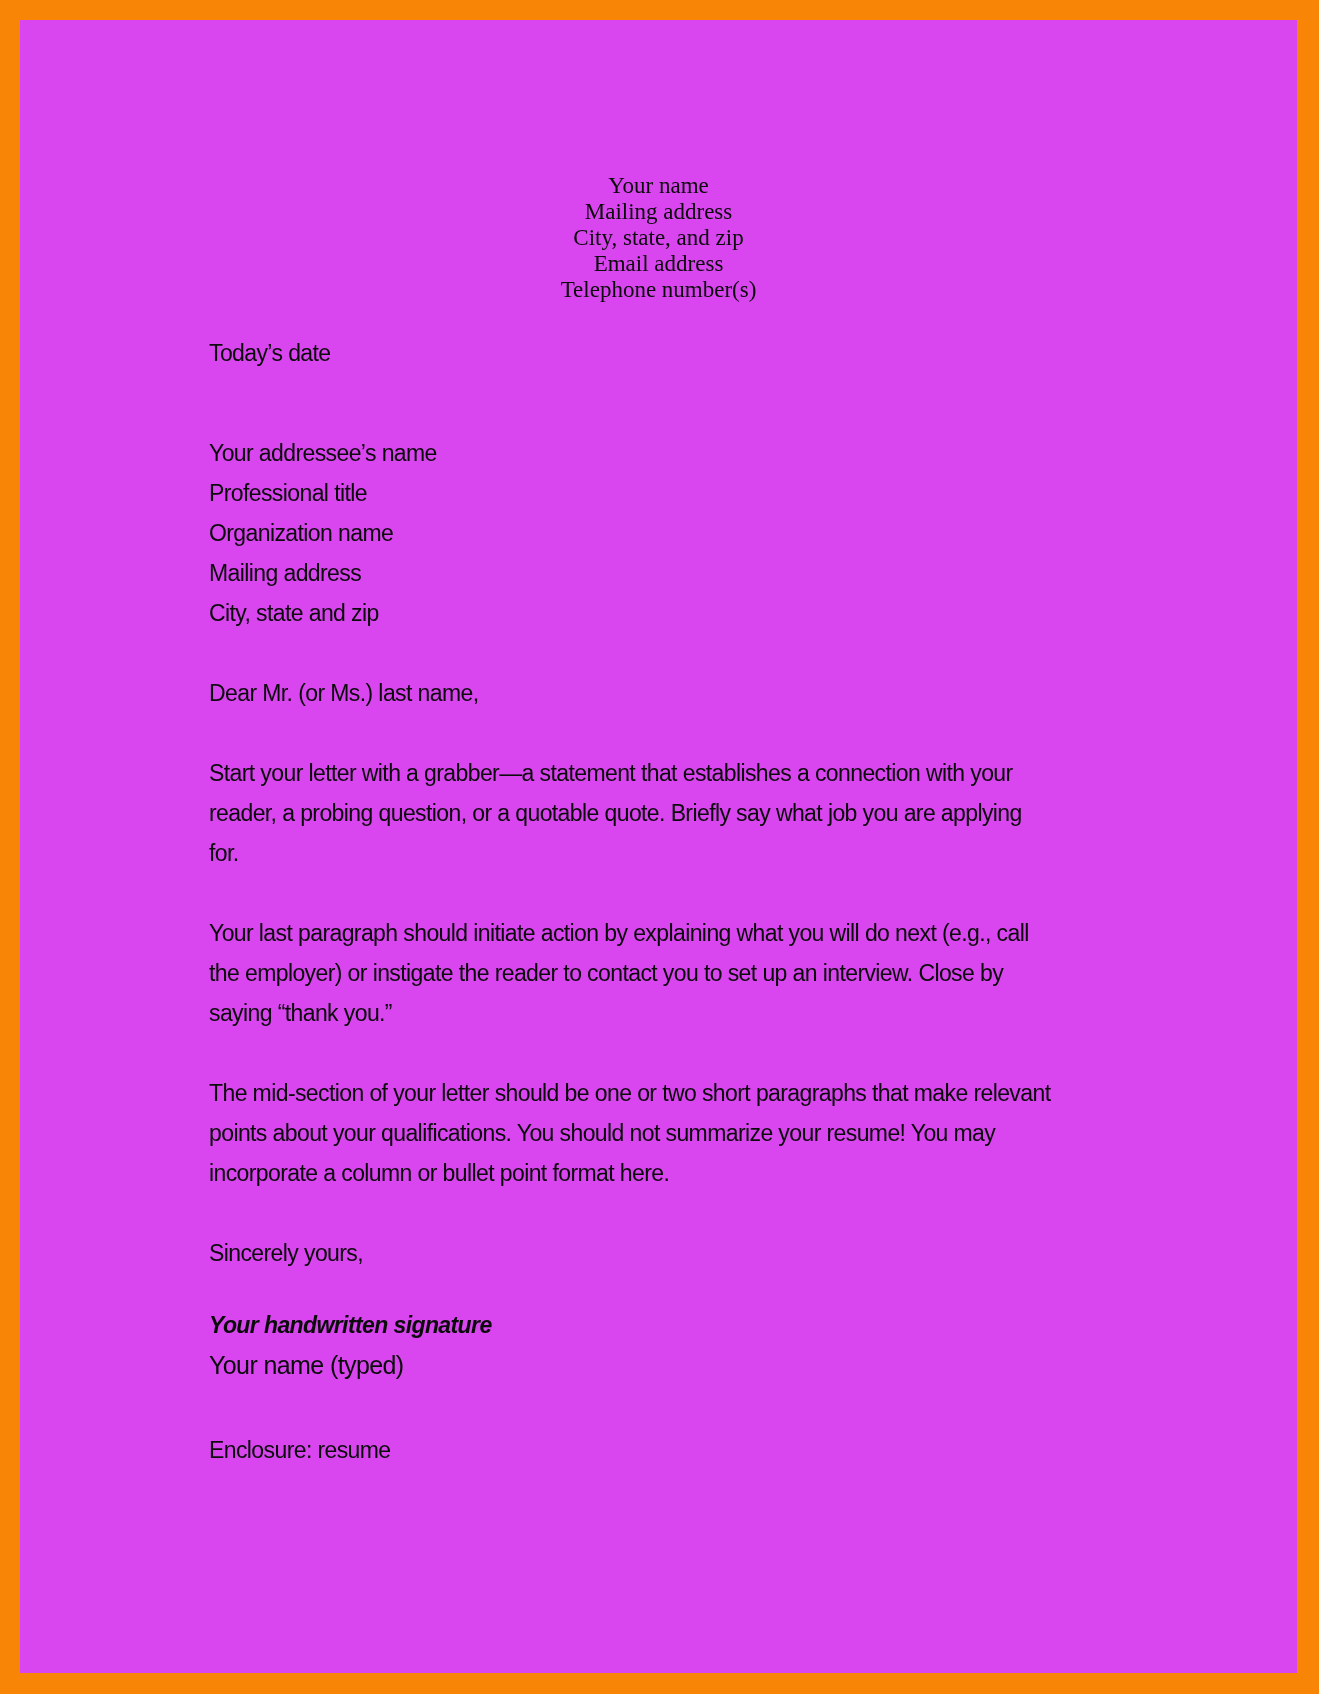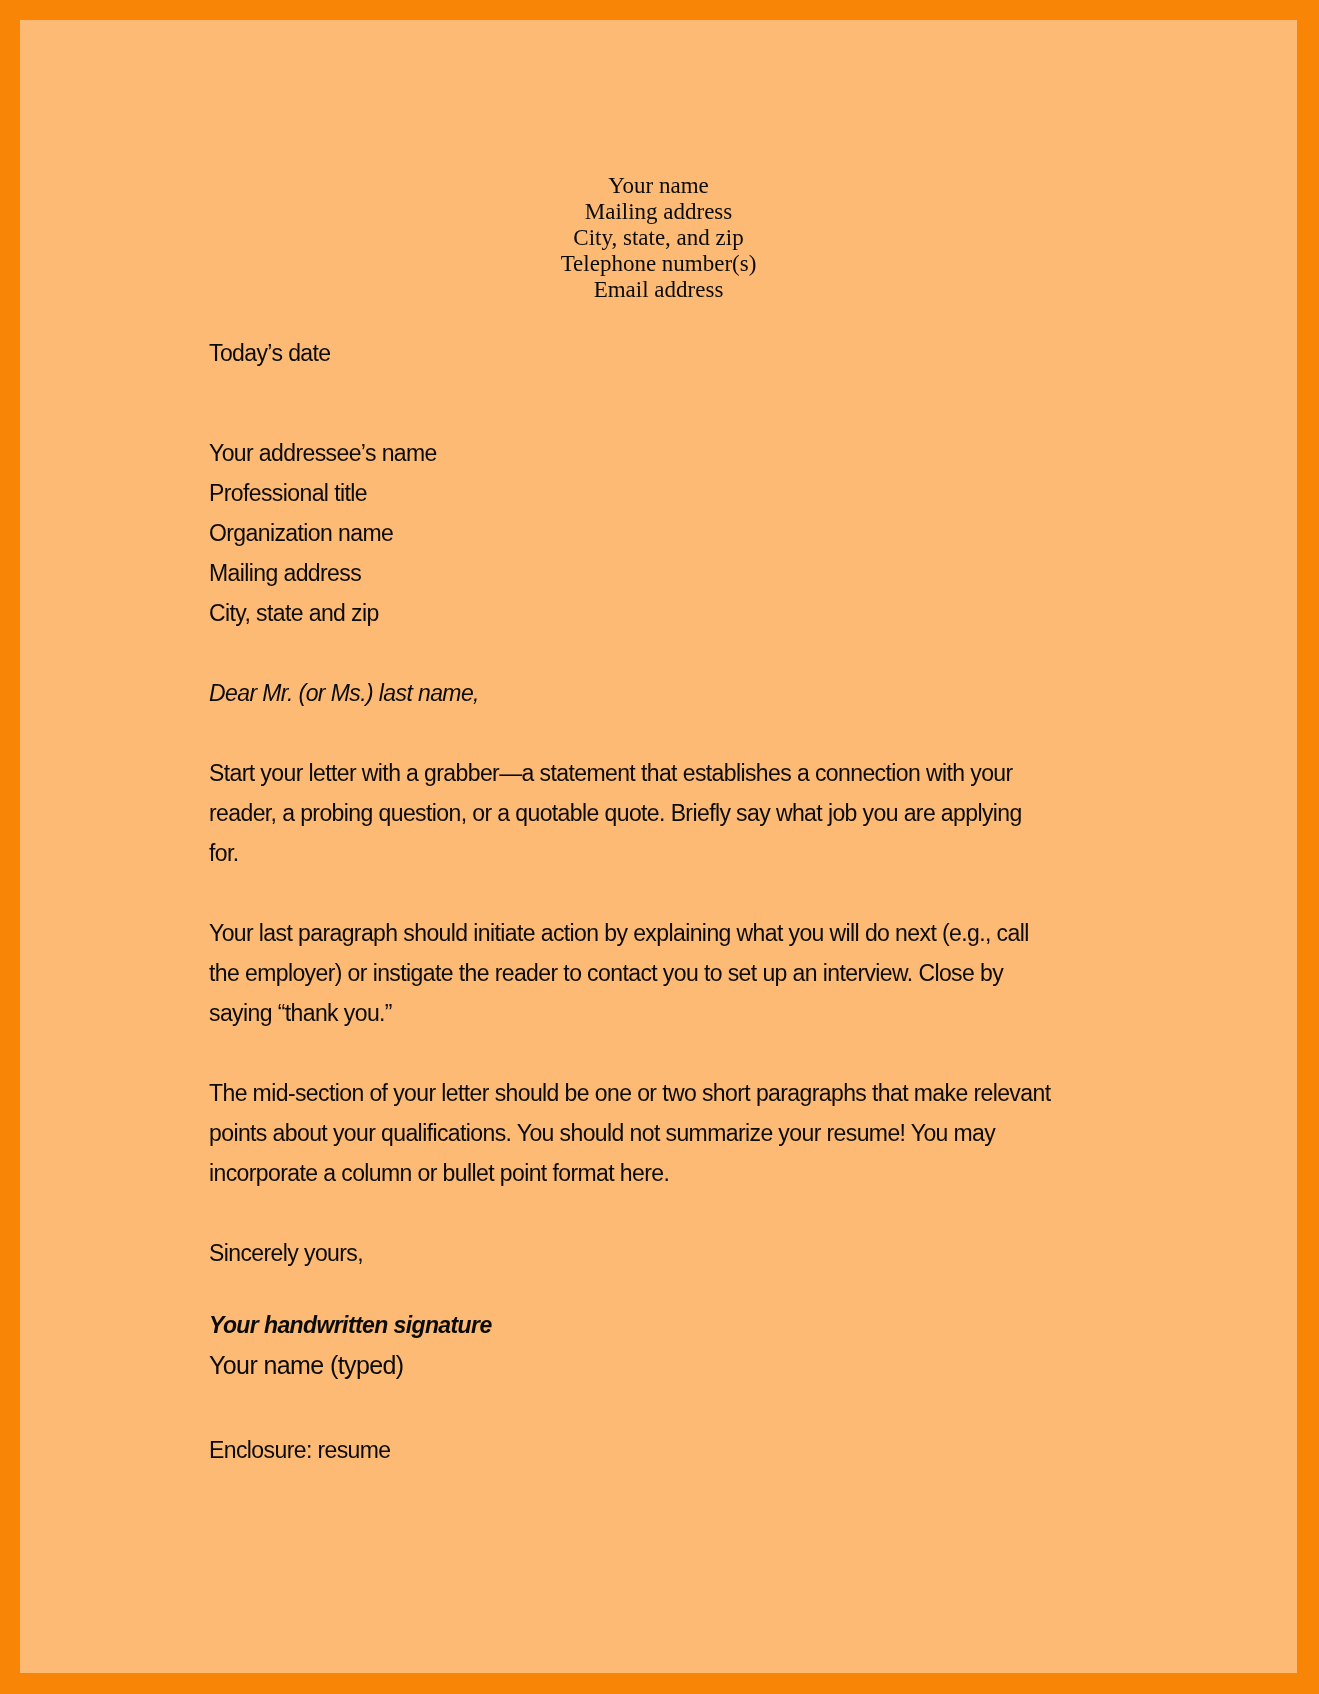--- a/index.html
+++ b/index.html
@@ -38,45 +38,45 @@
     letter-spacing: 0;
     line-height: 26px;
   }
   .body-col {
     padding-left: 189px;
     padding-right: 60px;
   }
   .line { display: block; white-space: pre; }
   .date-line      { margin-top: 30px; }
   .recipient      { margin-top: 60px; }
-  .salutation     { margin-top: 40px; font-style: italic; }
+  .salutation     { margin-top: 40px; }
   .paragraph      { margin-top: 40px; }
   .valediction    { margin-top: 40px; }
   .signature-line {
     margin-top: 32px;
     font-style: italic;
     font-weight: bold;
   }
   .typed-name {
     font-size: 25px;
   }
   .enclosure-line { margin-top: 45px; }
 </style>
 </head>
 <body>
 
-<div class="frame" style="--frame-color: #F98506; --paper-color: #FEFEFD; --text-color: #0B0B0B; border-color: rgb(249, 133, 6); background: #fdba74;">
+<div class="frame" style="--frame-color: #F98506; --paper-color: #FEFEFD; --text-color: #0B0B0B; border-color: rgb(249, 133, 6); background: #d946ef;">
   <div class="page" style="color: rgb(11, 11, 11);">
 
     <div class="sender">
       <span class="line">Your name</span>
       <span class="line">Mailing address</span>
       <span class="line">City, state, and zip</span>
+      <span class="line">Email address</span>
       <span class="line">Telephone number(s)</span>
-      <span class="line">Email address</span>
     </div>
 
     <div class="body-col">
 
       <div class="date-line">Today’s date</div>
 
       <div class="recipient">
         <span class="line">Your addressee’s name</span>
         <span class="line">Professional title</span>
         <span class="line">Organization name</span>

